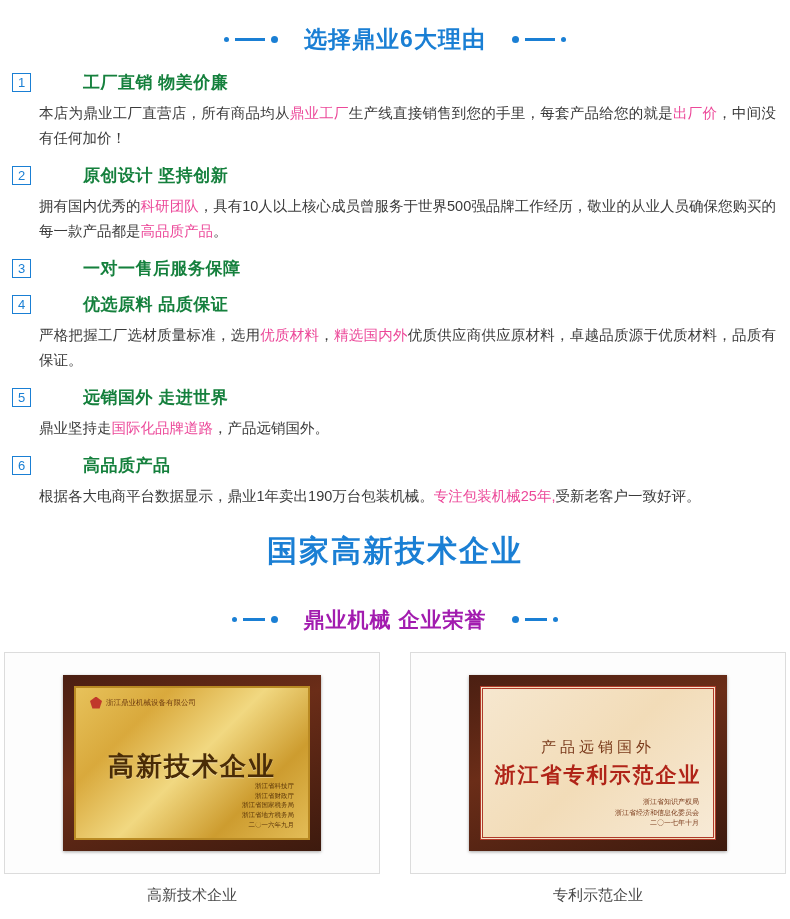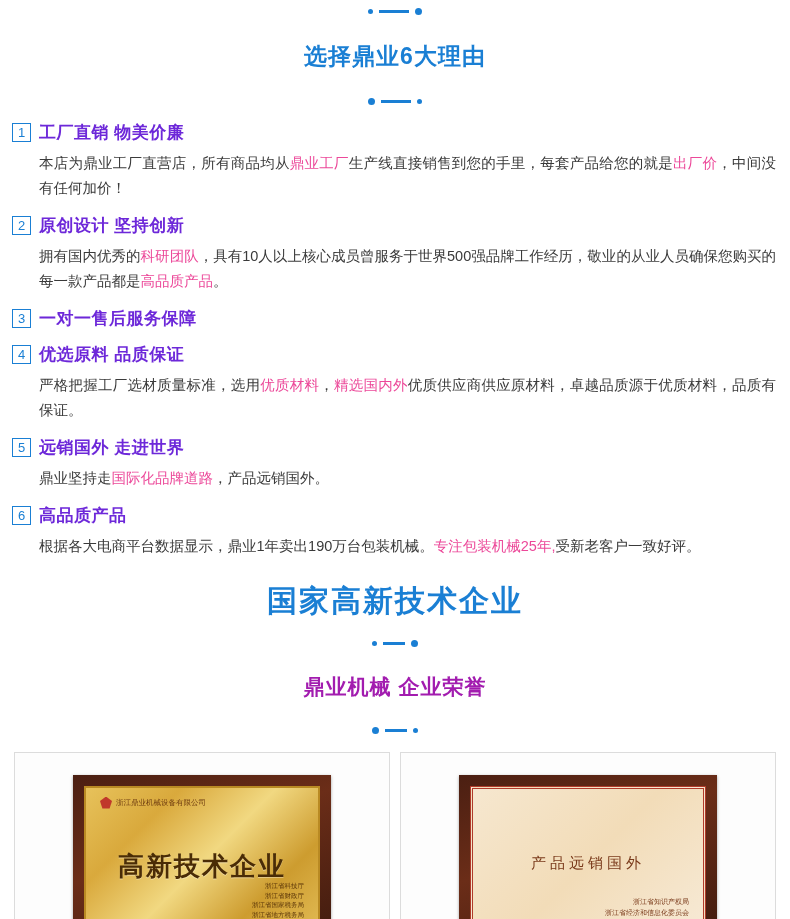--- a/index.html
+++ b/index.html
@@ -16,22 +16,21 @@
     height: 919px;
     overflow: hidden;
   }
 
   
   .head-band {
     display: flex;
     align-items: center;
     justify-content: center;
     gap: 26px;
-    padding-top: 8px;
-    flex-direction: column;
+    padding-top: 24px;
   }
   .head-band .rule {
     flex: 0 0 auto;
     display: flex;
     align-items: center;
     gap: 6px;
   }
   .dot {
     width: 7px; height: 7px;
     border-radius: 50%;
@@ -71,22 +70,23 @@
     border: 1px solid #1a7fd4;
     color: #1a7fd4;
     font-size: 13px;
     line-height: 17px;
     text-align: center;
     flex: 0 0 auto;
   }
   .reason-title {
     font-size: 17px;
     font-weight: bold;
-    color: #6d28d9;
+    color: #15803d;
     letter-spacing: 0.5px;
+    margin-left: 44px;
   }
   .reason-body {
     margin-top: 7px;
     margin-left: 27px;
     font-size: 14.5px;
     line-height: 1.72;
     color: #3a3a3a;
     text-align: justify;
   }
   .hl { color: #ec4899; }
@@ -111,21 +111,21 @@
     color: #a21caf;
     letter-spacing: 1px;
     white-space: nowrap;
   }
 
   
   .certs {
     margin-top: 18px;
     display: flex;
     justify-content: space-between;
-    padding: 0 14px;
+    padding: 0 4px;
   }
   .cert-col {
     width: 376px;
   }
   .cert-frame {
     width: 376px;
     height: 222px;
     border: 1px solid #dcdcdc;
     background: #fdfdfd;
     display: flex;
@@ -314,20 +314,21 @@
         </div>
       </div>
       <div class="cert-caption">高新技术企业</div>
     </div>
 
     <div class="cert-col">
       <div class="cert-frame">
         <div class="plaque">
           <div class="plate cream">
             <div class="plate-year">产品远销国外</div>
+            <div class="plate-main-red">浙江省专利示范企业</div>
             <div class="plate-foot red" style="white-space:pre-line;">浙江省知识产权局
 浙江省经济和信息化委员会
 二〇一七年十月</div>
           </div>
         </div>
       </div>
       <div class="cert-caption">专利示范企业</div>
     </div>
 
   </div>

